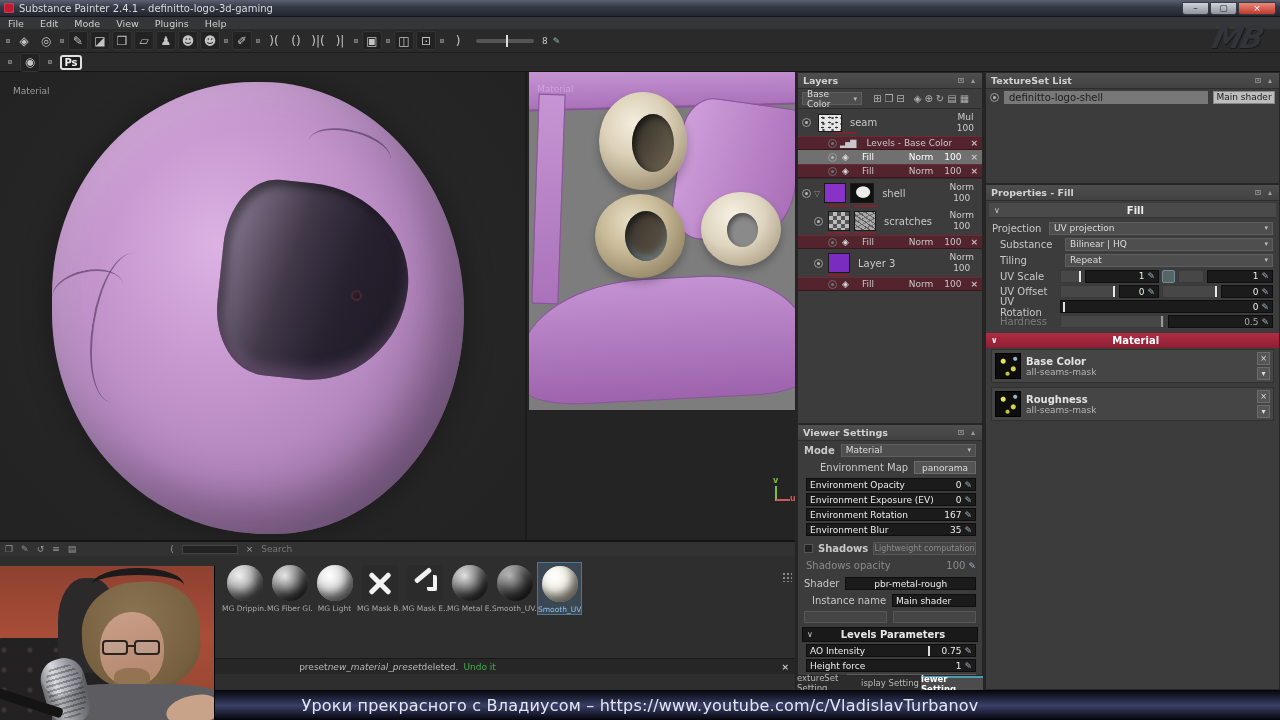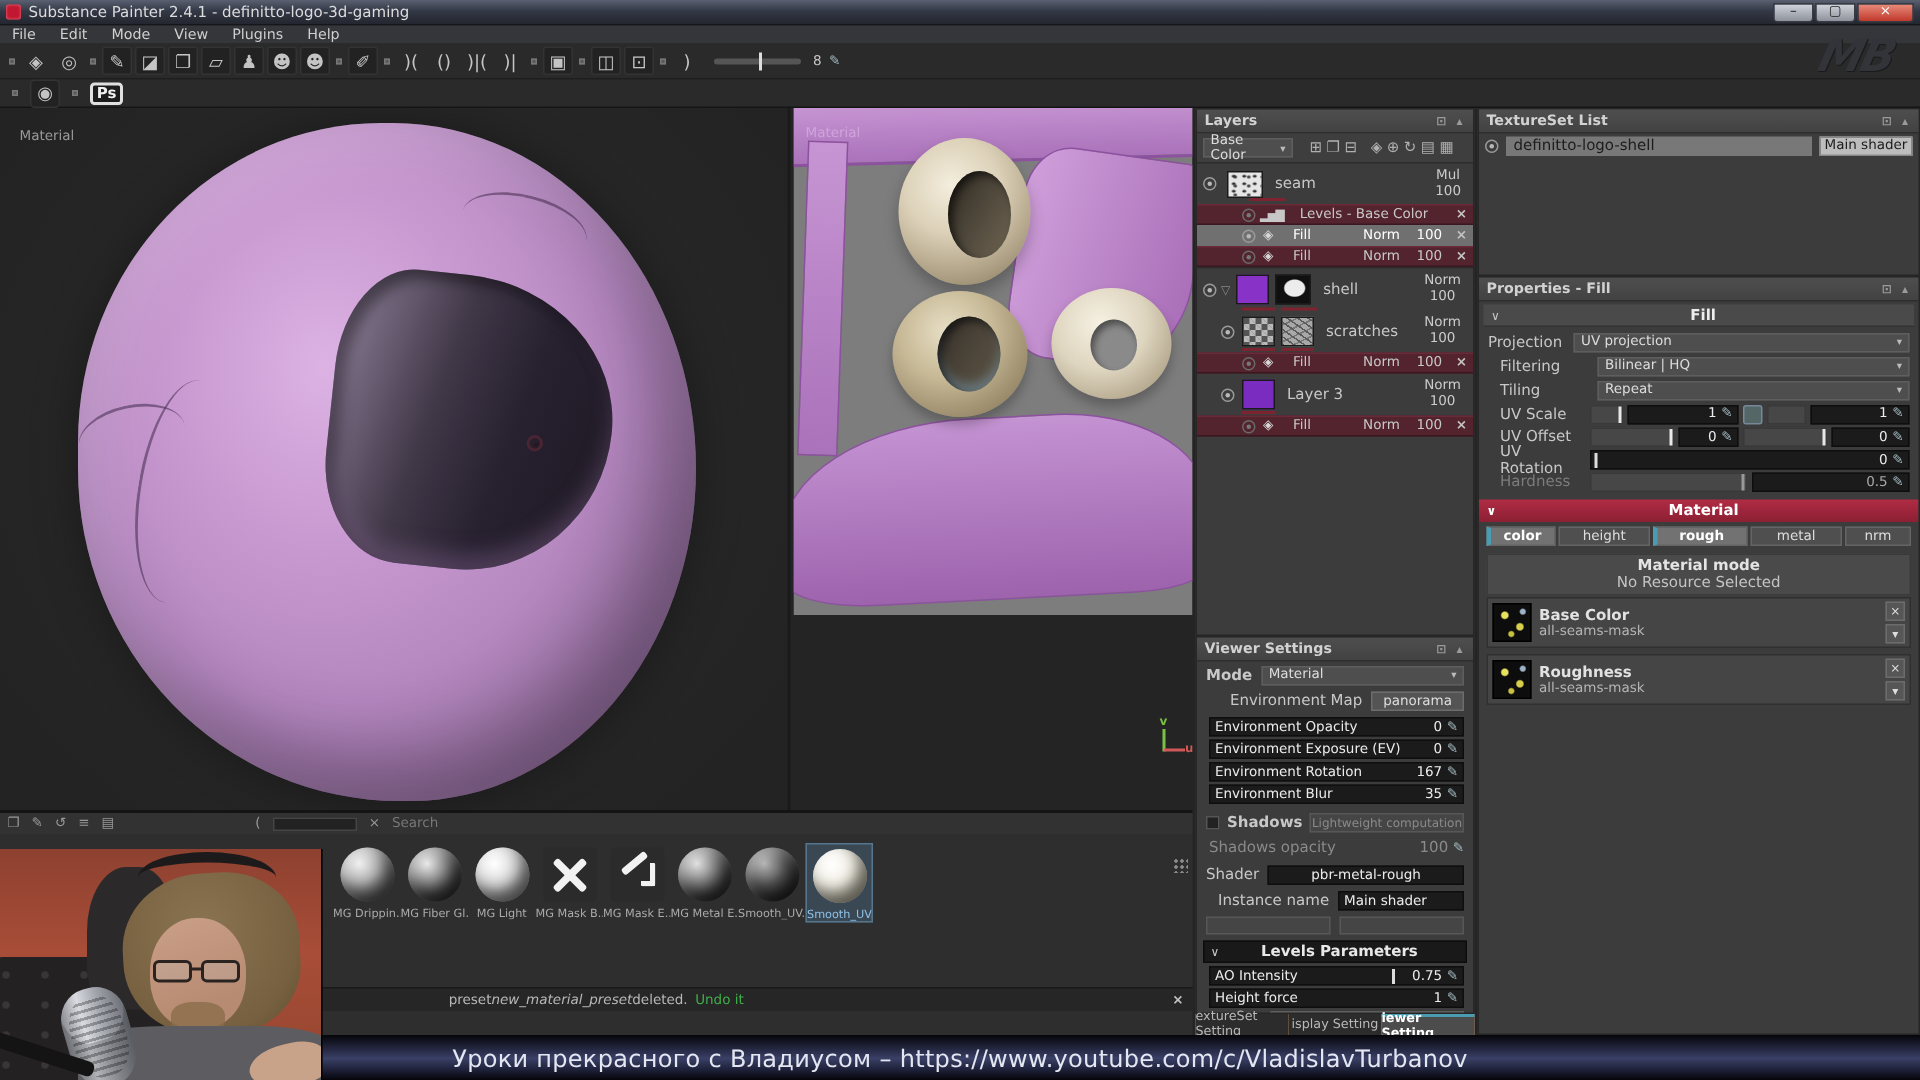--- a/index.html
+++ b/index.html
@@ -410,21 +410,21 @@
     <span class="b" style="flex:1;text-align:center;color:#eee">Fill</span>
   </div>
   <div class="flex" style="height:16px;padding:0 6px;gap:5px">
     <span style="width:52px">Projection</span>
     <span class="dd" style="flex:1">
         <span>UV projection</span>
         <span class="ar">▾</span>
       </span>
   </div>
   <div class="flex" style="height:16px;padding:0 6px 0 14px;gap:5px">
-    <span style="width:60px">Filtering</span>
+    <span style="width:60px">Substance</span>
     <span class="dd" style="flex:1">
         <span>Bilinear | HQ</span>
         <span class="ar">▾</span>
       </span>
   </div>
   <div class="flex" style="height:16px;padding:0 6px 0 14px;gap:5px">
     <span style="width:60px">Tiling</span>
     <span class="dd" style="flex:1">
         <span>Repeat</span>
         <span class="ar">▾</span>
@@ -477,31 +477,20 @@
         <span class="hd" style="left:100px;background:#999"></span>
       </span>
     <span class="dfield" style="flex:1;color:#aaa">
         <span class="val">0.5</span>
         <span class="pencil">✎</span>
       </span>
   </div>
   <div class="mathead" style="margin-top:4px">
     <span class="s8">∨</span>
     <span style="flex:1;text-align:center">Material</span>
-  </div>
-  <div class="flex" style="height:17px;padding:0 5px;gap:2px;margin-top:1px">
-    <span class="chanbtn on" style="width:46px">color</span>
-    <span class="chanbtn" style="flex:1">height</span>
-    <span class="chanbtn on" style="flex:1">rough</span>
-    <span class="chanbtn" style="flex:1">metal</span>
-    <span class="chanbtn" style="width:44px">nrm</span>
-  </div>
-  <div style="background:#4a4a4a;border:1px solid #3a3a3a;margin:3px 5px 0 5px;text-align:center;padding:2px 0">
-    <div class="b" style="color:#e4e4e4">Material mode</div>
-    <div style="color:#c4c4c4">No Resource Selected</div>
   </div>
   <div class="rescard" style="margin:1px 5px">
     <span class="resthumb"></span>
     <span style="flex:1">
       <div class="b" style="color:#e2e2e2">Base Color</div>
       <div class="s9" style="color:#b4b4b4">all-seams-mask</div>
     </span>
     <span style="display:flex;flex-direction:column;gap:2px">
       <span class="sqbtn">×</span>
       <span class="sqbtn">▾</span>

